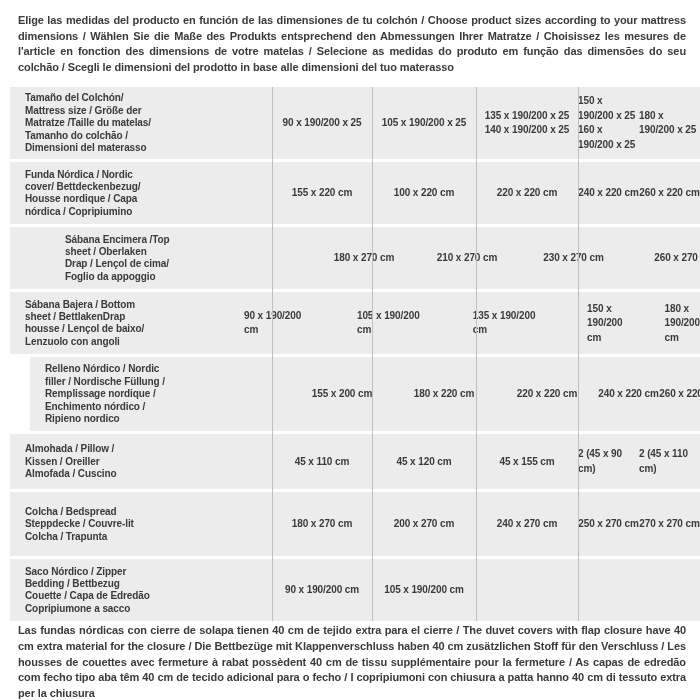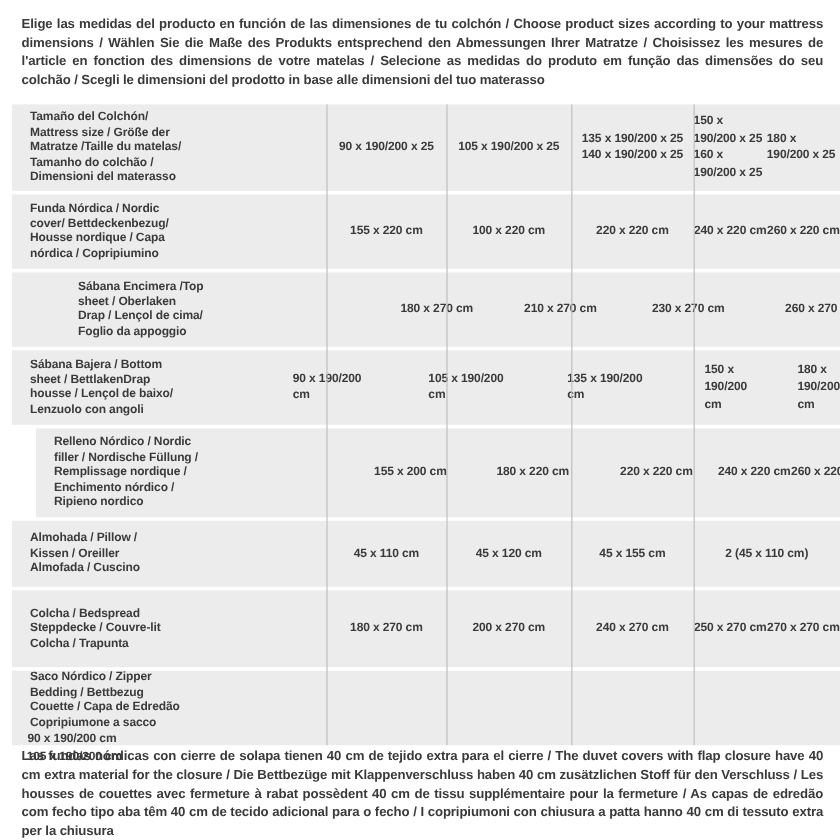--- a/index.html
+++ b/index.html
@@ -41,21 +41,21 @@
     width: 690px;
   }
   .row + .row { margin-top: 3px; }
   .r1 { height: 72px; }
   .r2 { height: 62px; }
   .r3 { height: 62px; padding-left: 40px; }
   .r4 { height: 62px; gap: 42px; }
   .r5 { height: 74px; margin-left: 20px; }
   .r6 { height: 55px; }
   .r7 { height: 64px; }
-  .r8 { height: 62px; flex-direction: column; }
+  .r8 { height: 62px; }
 
   .cell {
     display: flex;
     align-items: center;
     box-sizing: border-box;
     font-size: 10px;
     font-weight: 700;
     letter-spacing: -0.1px;
     color: #3a3a3a;
   }
@@ -166,20 +166,21 @@
       <div class="cell val c4">260 x 220 cm</div>
     </div>
 
     <div class="row r6">
       <div class="cell label">Almohada / Pillow /
 Kissen / Oreiller
 Almofada / Cuscino</div>
       <div class="cell val c1">45 x 110 cm</div>
       <div class="cell val c2">45 x 120 cm</div>
       <div class="cell val c3">45 x 155 cm</div>
+      <div class="cell val c4">2 (45 x 90 cm)</div>
       <div class="cell val c4">2 (45 x 110 cm)</div>
     </div>
 
     <div class="row r7">
       <div class="cell label">Colcha / Bedspread
 Steppdecke / Couvre-lit
 Colcha / Trapunta</div>
       <div class="cell val c1">180 x 270 cm</div>
       <div class="cell val c2">200 x 270 cm</div>
       <div class="cell val c3">240 x 270 cm</div>

